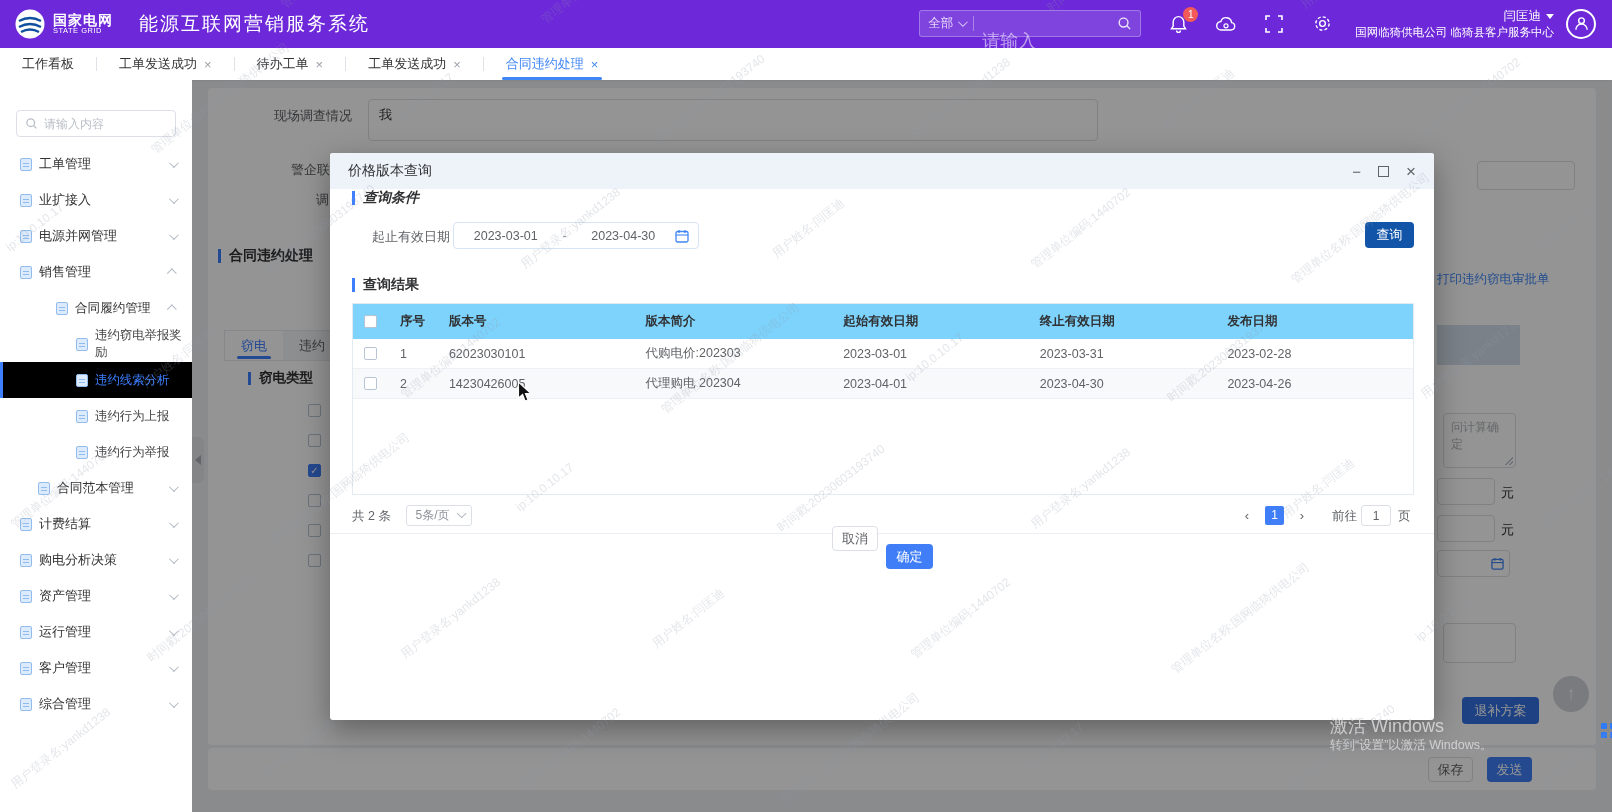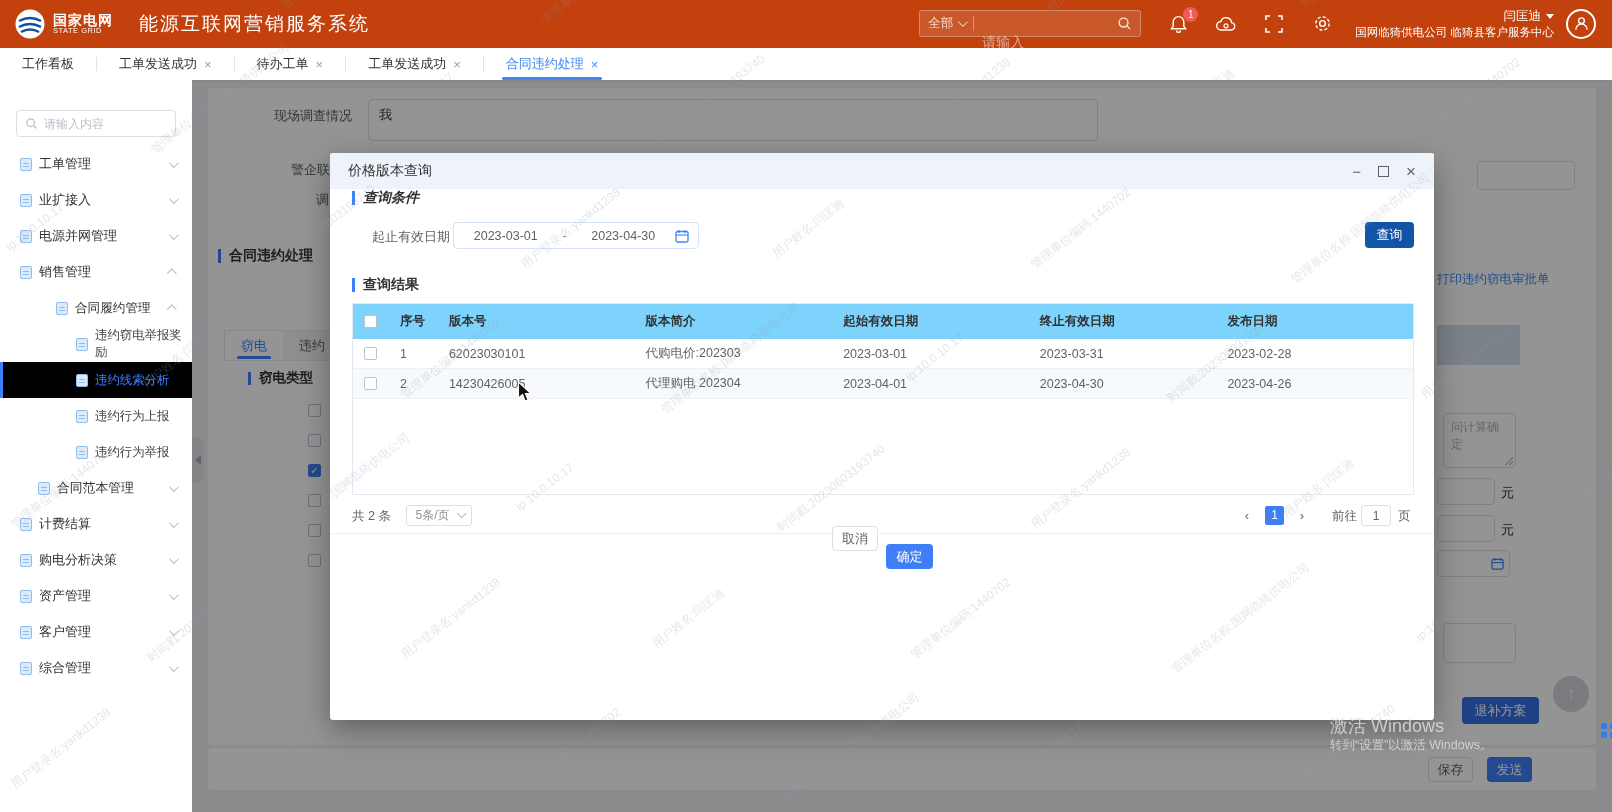--- a/index.html
+++ b/index.html
@@ -1,31 +1,31 @@
 <!DOCTYPE html>
 <html><head>
 <meta charset="utf-8">
 <style>
   * { margin:0; padding:0; box-sizing:border-box; }
   html,body { width:1612px; height:812px; overflow:hidden; }
   body { font-family:"Liberation Sans","DejaVu Sans",sans-serif; background:#eef0f3; position:relative; }
 
   
-  .topbar { position:absolute; left:0; top:0; width:1612px; height:48px; background:#c2410c; display:flex; align-items:center; z-index:5; }
+  .topbar { position:absolute; left:0; top:0; width:1612px; height:48px; background:#6d28d9; display:flex; align-items:center; z-index:5; }
   .brand { display:flex; align-items:center; margin-left:14px; }
   .brand-text { margin-left:7px; color:#fff; line-height:1.05; }
   .brand-cn { font-size:14px; font-weight:bold; letter-spacing:1px; }
   .brand-en { font-size:7.5px; letter-spacing:.5px; }
   .app-title { color:#fff; font-size:19px; letter-spacing:2px; margin-left:26px; font-weight:500; }
   .topbar-right { margin-left:auto; display:flex; align-items:center; margin-right:16px; }
   .searchbox { display:flex; align-items:center; width:222px; height:27px; background:rgba(255,255,255,.13); border:1px solid rgba(255,255,255,.28); border-radius:3px; color:rgba(255,255,255,.8); font-size:12.5px; padding:8px 8px; }
   .searchbox .scope { margin-right:5px; }
   .searchbox .chev { margin-right:8px; }
   .searchbox .vdiv { width:1px; height:15px; background:rgba(255,255,255,.35); margin-right:8px; }
-  .searchbox input { flex:1; background:transparent; border:none; outline:none; color:rgba(255,255,255,.85); font-size:14px; min-width:0;margin-top:36px; }
+  .searchbox input { flex:1; background:transparent; border:none; outline:none; color:rgba(255,255,255,.85); font-size:18px; min-width:0;margin-top:36px; }
   .searchbox input::placeholder { color:rgba(255,255,255,.55); }
   .top-icon { position:relative; margin-left:26px; width:22px; height:22px; display:flex; align-items:center; justify-content:center; cursor:pointer; }
   .badge { position:absolute; top:-6px; right:-9px; min-width:15px; height:15px; border-radius:8px; background:#f25a5a; color:#fff; font-size:10px; display:flex; align-items:center; justify-content:center; padding:0 3px; }
   .userblock { margin-left:22px; text-align:right; color:#fff; line-height:1.35; }
   .user-line1 { font-size:12.5px; display:flex; align-items:center; justify-content:flex-end; gap:5px; }
   .caret-down { width:0; height:0; border-left:4px solid transparent; border-right:4px solid transparent; border-top:5px solid #fff; display:inline-block; }
   .org-line { font-size:11.5px; }
   .avatar { margin-left:12px; width:30px; height:30px; border-radius:50%; border:2px solid #fff; display:flex; align-items:center; justify-content:center; }
 
   .chev { width:7px; height:7px; border-right:1.4px solid rgba(255,255,255,.7); border-bottom:1.4px solid rgba(255,255,255,.7); display:inline-block; transform:rotate(45deg) translateY(-2px); }
@@ -354,20 +354,25 @@
         <span class="chev gray"></span>
       </div>
     <div class="menu-item lv0">
         <span class="doc-ic"></span>
         <span>购电分析决策</span>
         <span class="chev gray"></span>
       </div>
     <div class="menu-item lv0">
         <span class="doc-ic"></span>
         <span>资产管理</span>
+        <span class="chev gray"></span>
+      </div>
+    <div class="menu-item lv0">
+        <span class="doc-ic"></span>
+        <span>运行管理</span>
         <span class="chev gray"></span>
       </div>
     <div class="menu-item lv0">
         <span class="doc-ic"></span>
         <span>客户管理</span>
         <span class="chev gray"></span>
       </div>
     <div class="menu-item lv0">
         <span class="doc-ic"></span>
         <span>综合管理</span>

